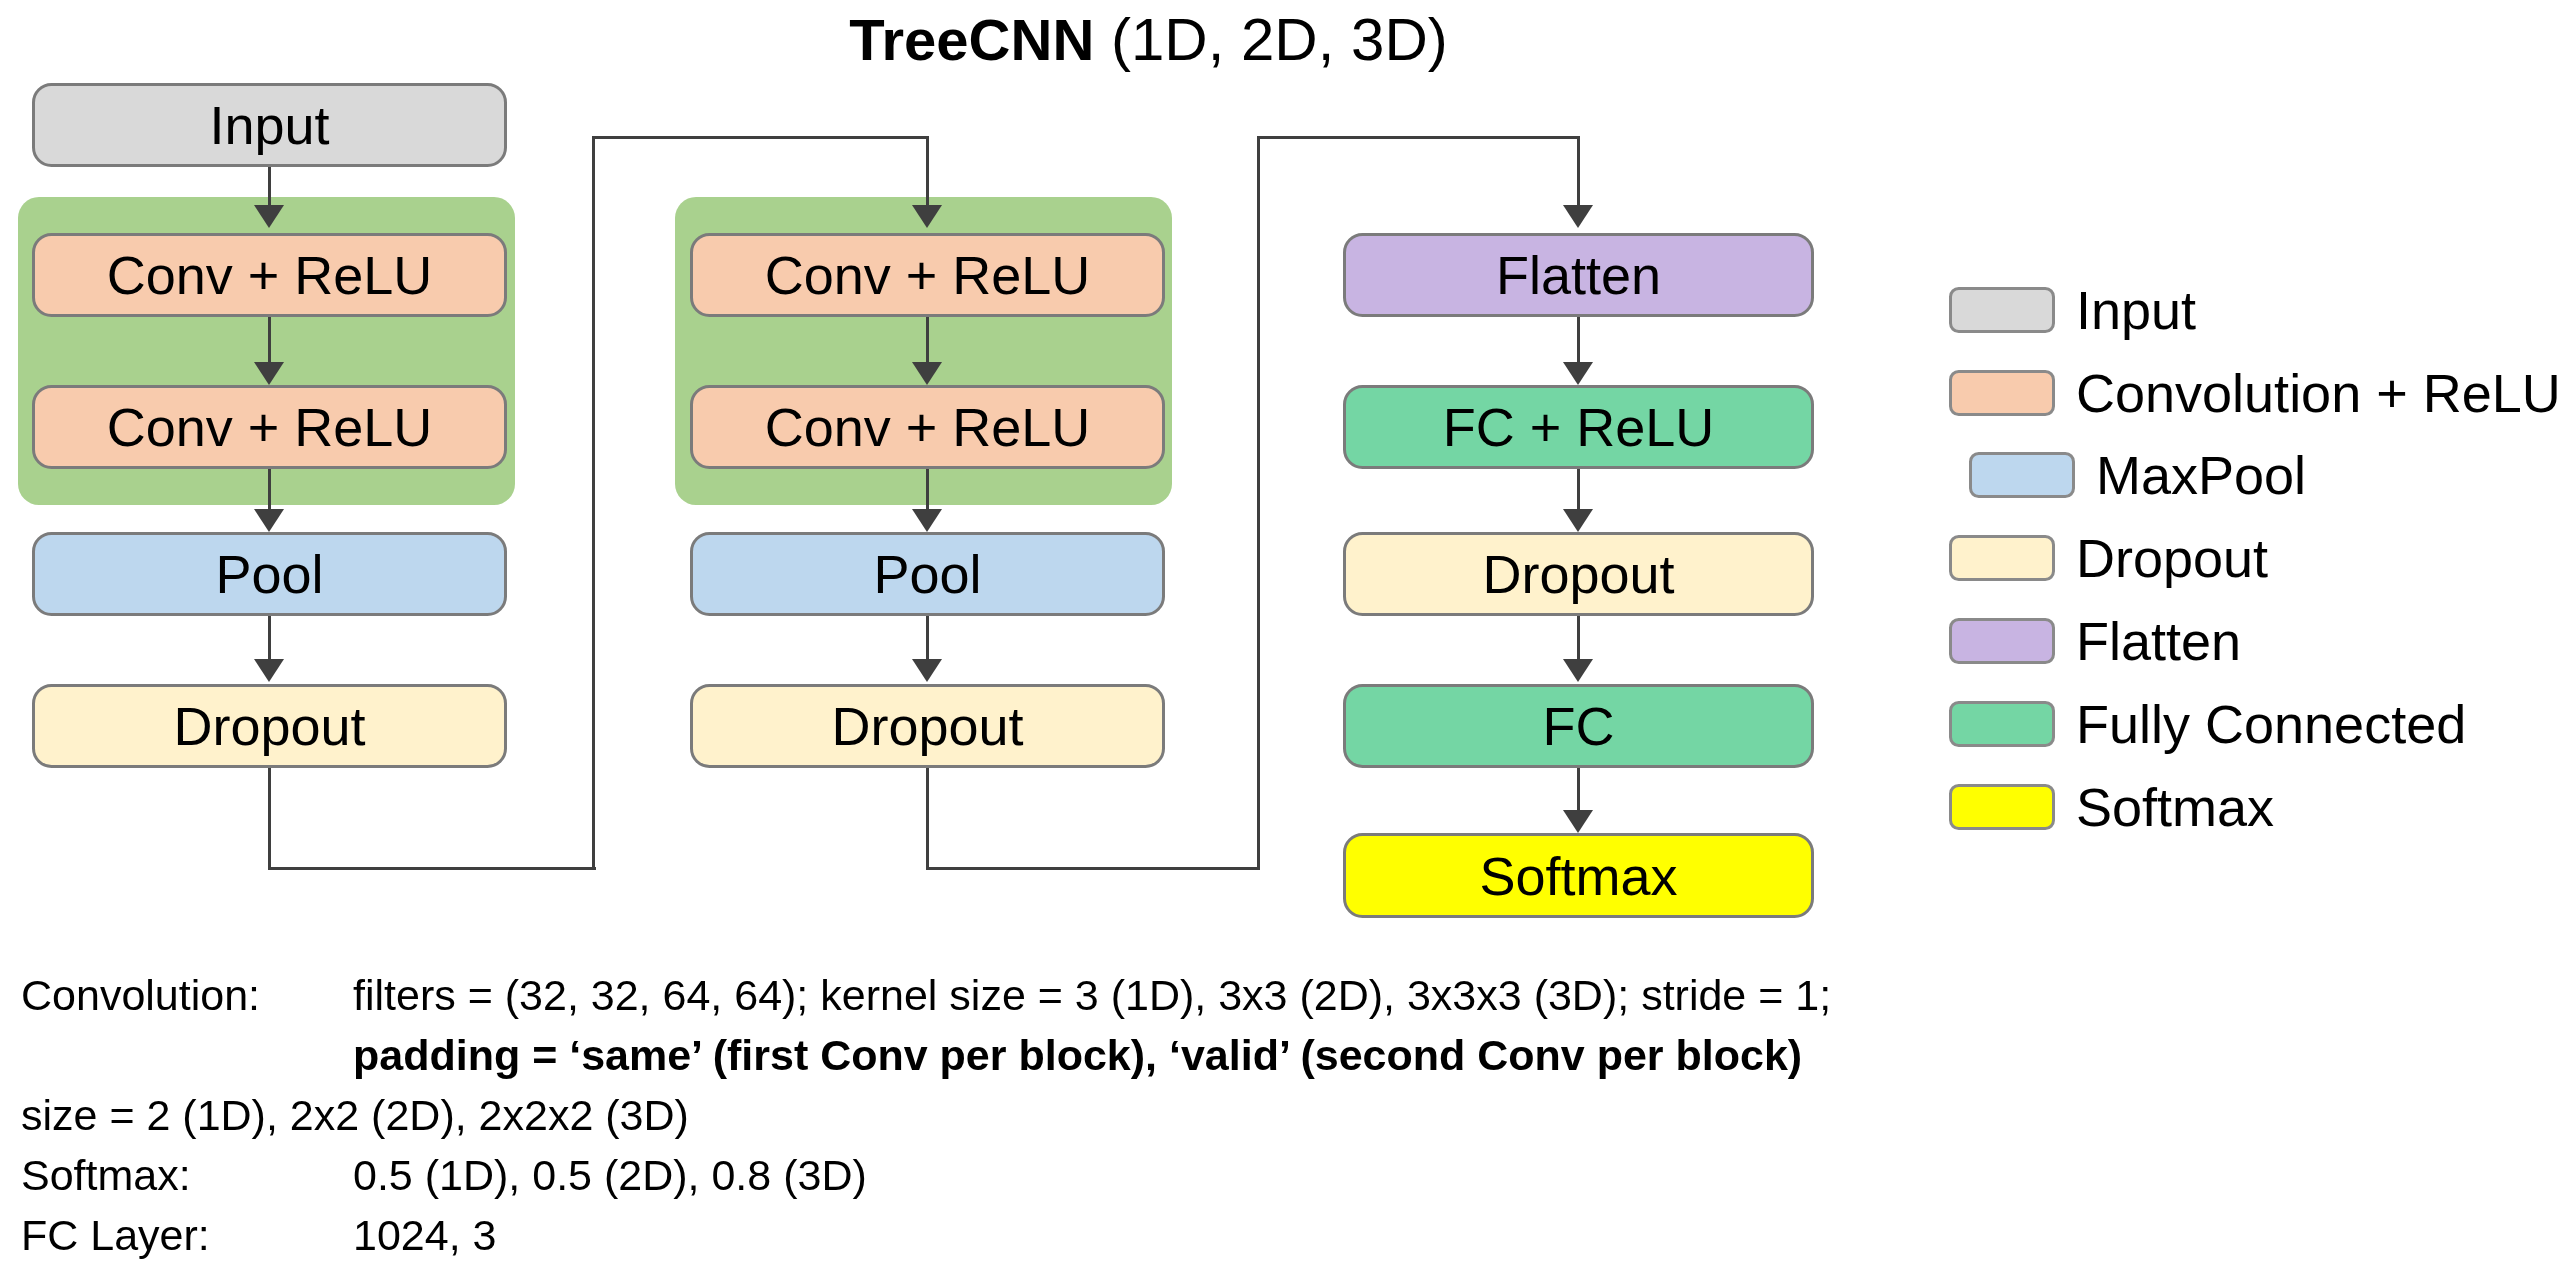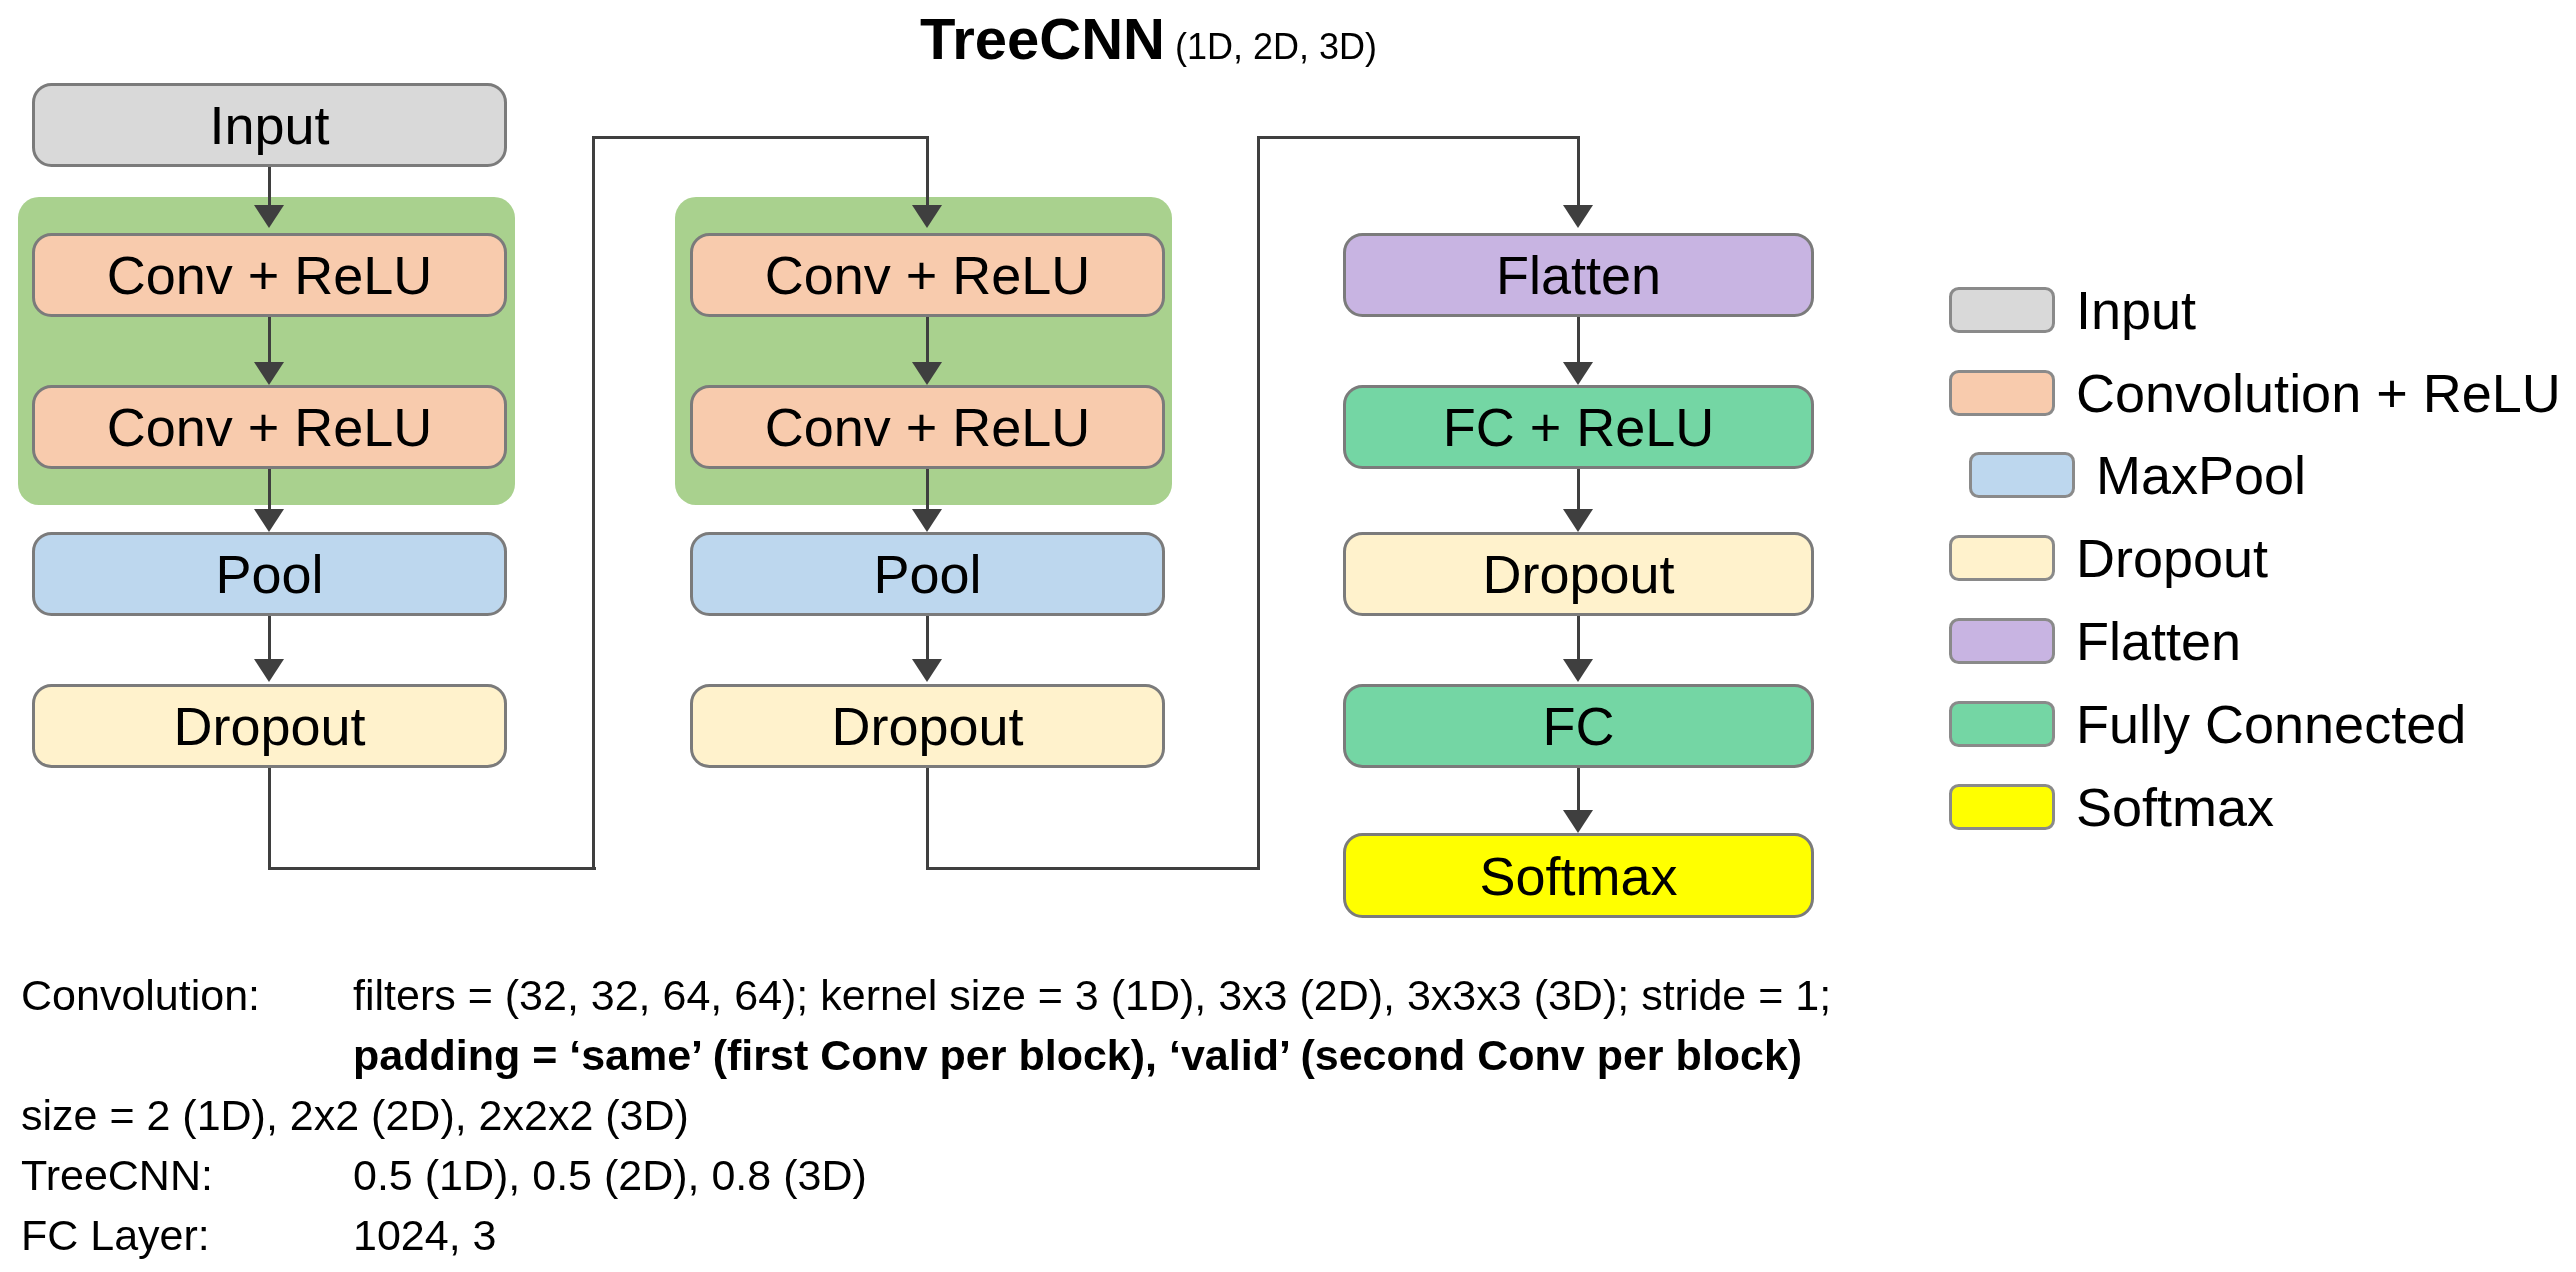--- a/index.html
+++ b/index.html
@@ -12,21 +12,21 @@
     color: #000000;
     overflow: hidden;
   }
   .title {
     position: absolute;
     left: 690px; top: 4.9px; width: 917px;
     text-align: center;
     white-space: nowrap;
   }
   .title-main { font-size: 58px; font-weight: bold; }
-  .title-suffix { font-size: 36px; font-weight: normal; }
+  .title-suffix { font-size: 60px; font-weight: normal; }
 
   .group {
     position: absolute;
     border-radius: 21px;
   }
   .node {
     position: absolute;
     box-sizing: border-box;
     border: 3.2px solid #7b7b7b;
     border-radius: 19.5px;
@@ -179,21 +179,21 @@
     <span class="note-text">filters = (32, 32, 64, 64); kernel size = 3 (1D), 3x3 (2D), 3x3x3 (3D); stride = 1;</span>
   </div>
   <div class="note-row" style="top:1031px;font-weight:bold;">
     <span class="note-label"></span>
     <span class="note-text">padding =  ‘same’ (first Conv per block), ‘valid’ (second Conv per block)</span>
   </div>
   <div class="note-row" style="top:1091px;">
     <span class="note-text">size = 2 (1D), 2x2 (2D), 2x2x2 (3D)</span>
   </div>
   <div class="note-row" style="top:1151px;">
-    <span class="note-label">TreeCNN:</span>
+    <span class="note-label">Softmax:</span>
     <span class="note-text">0.5 (1D), 0.5 (2D), 0.8 (3D)</span>
   </div>
   <div class="note-row" style="top:1211px;">
     <span class="note-label">FC Layer:</span>
     <span class="note-text">1024, 3</span>
   </div>
 
 </div>
 
 

